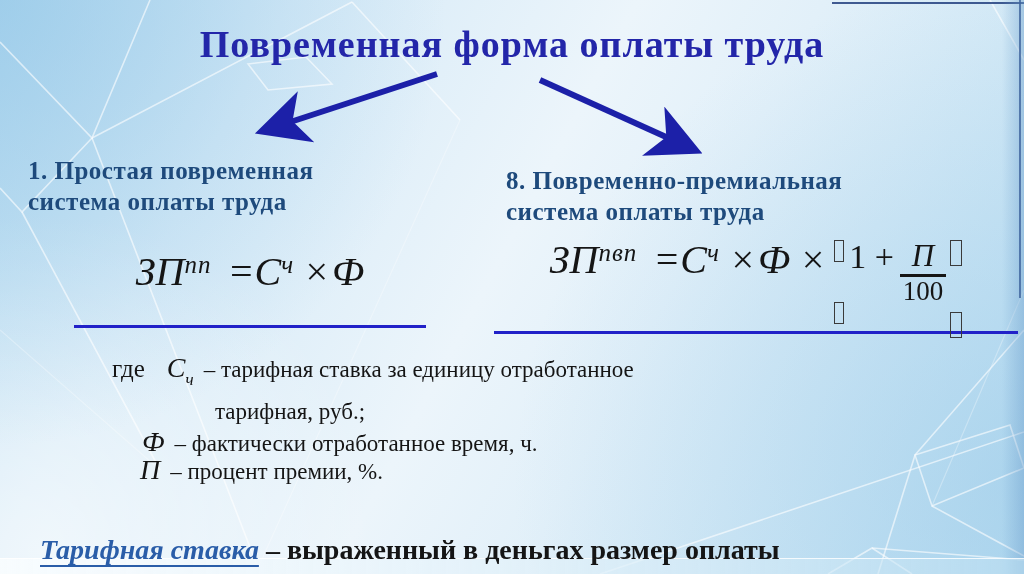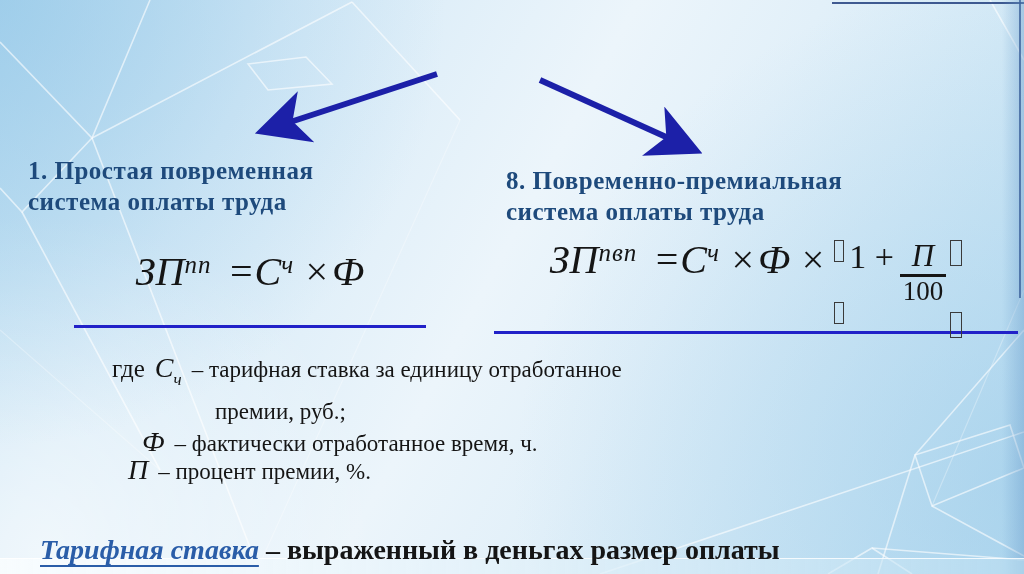--- a/index.html
+++ b/index.html
@@ -62,28 +62,28 @@
   .frac-den{font-style:normal;font-size:27px;line-height:1.1;}
   .paren{display:flex;flex-direction:column;justify-content:space-between;}
   .paren.pl{height:84px;margin:0 3px 0 6px;}
   .paren.pr{height:98px;margin-left:4px;}
   .tofu{border:1.5px solid #3a3a3a;background:transparent;}
   .pl .tofu{width:10px;height:22px;}
   .pr .tofu{width:12px;height:26px;}
 
   .defs{position:absolute;left:0;top:0;width:1024px;color:var(--c-text);}
   .def-line{position:absolute;font-size:23px;white-space:nowrap;}
-  .where{font-size:25px;margin-right:10px;}
+  .where{font-size:25px;margin-right:22px;}
   .dsym{font-style:italic;font-size:28px;}
   .dsub{font-style:italic;font-size:17px;vertical-align:-8px;}
   .dtext{margin-left:10px;}
   .dl1{left:112px;top:352px;}
   .dl2{left:215px;top:399px;}
   .dl3{left:142px;top:426px;}
-  .dl4{left:128px;top:454px;}
+  .dl4{left:140px;top:454px;}
 
   .footer{
     position:absolute;left:40px;top:496px;width:952px;
     font-size:28px;font-weight:bold;line-height:1.3;color:var(--c-text);
     white-space:pre-line;
   }
   .term{
     color:var(--c-term);font-style:italic;
     text-decoration:underline;text-decoration-thickness:2px;text-underline-offset:6px;
     text-decoration-color:var(--c-term);
@@ -118,20 +118,21 @@
       <path d="M 460 120 L 258 568"></path>
       <path d="M 1024 290 L 932 506"></path>
     </g>
   </svg>
 
   <div class="edge-top"></div>
   <div class="edge-right"></div>
   <div class="band-right"></div>
   <div class="strip-bottom"></div>
 
+  <div class="title">Повременная форма оплаты труда</div>
 
   <svg class="decor" viewBox="0 0 1024 574">
     <defs>
       <marker id="ah" markerWidth="9" markerHeight="9" refX="6" refY="4.5" orient="auto">
         <path d="M0,0 L9,4.5 L0,9 L2.4,4.5 Z" style="fill:var(--c-arrow)"></path>
       </marker>
     </defs>
     <line x1="437" y1="74" x2="272" y2="128" style="stroke:var(--c-arrow)" stroke-width="6" marker-end="url(#ah)"></line>
     <line x1="540" y1="80" x2="686" y2="146" style="stroke:var(--c-arrow)" stroke-width="6" marker-end="url(#ah)"></line>
   </svg>
@@ -172,21 +173,21 @@
     <span class="paren pr">
         <span class="tofu"></span>
         <span class="tofu"></span>
       </span>
   </div>
 
   <div class="defs">
     <div class="def-line dl1">
       <span class="where">где</span><span class="dsym">С</span><span class="dsub">ч</span><span class="dtext">– тарифная ставка за единицу отработанное</span>
     </div>
-    <div class="def-line dl2">премии, руб.;</div>
+    <div class="def-line dl2">тарифная, руб.;</div>
     <div class="def-line dl3">
       <span class="dsym">Ф</span><span class="dtext">– фактически отработанное время, ч.</span>
     </div>
     <div class="def-line dl4">
       <span class="dsym">П</span><span class="dtext">– процент премии, %.</span>
     </div>
   </div>
 
   <div class="footer">
     <span class="term">Тарифная ставка</span><span> – выраженный в деньгах размер оплаты

